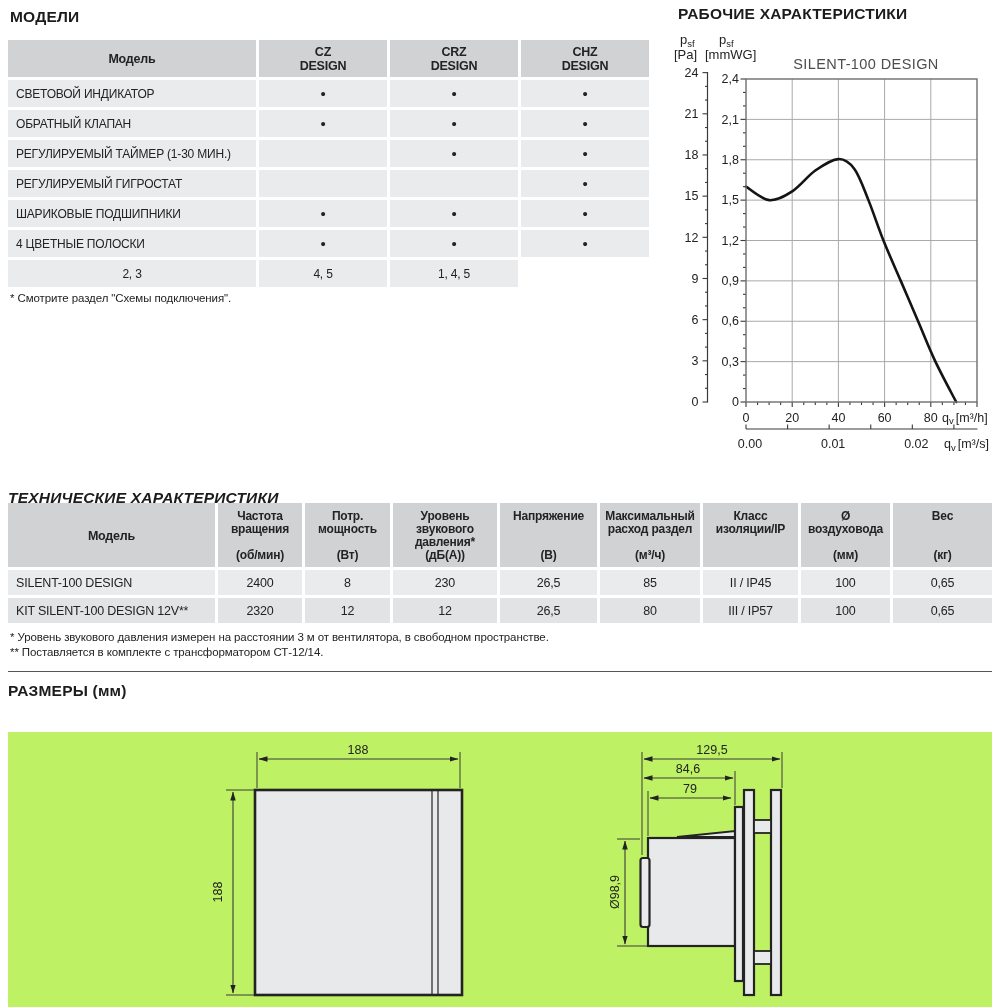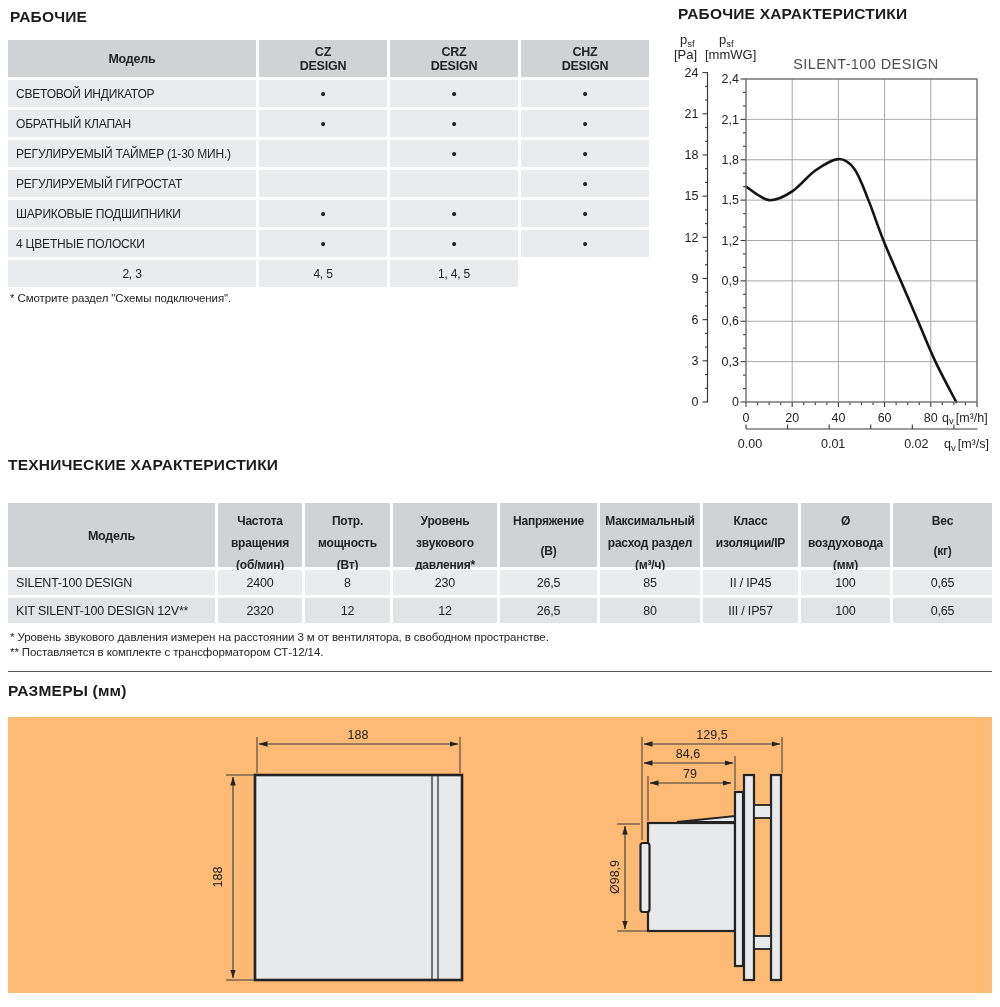--- a/index.html
+++ b/index.html
@@ -15,26 +15,26 @@
   .th{background:#d1d2d4;font-weight:bold;}
   .models-grid{grid-template-columns:248px 128px 128px 128px;width:641px;}
   .models-grid .hd{height:37px;}
   .models-grid .bd{height:27px;}
   .two-line{display:flex;flex-direction:column;align-items:center;justify-content:center;line-height:14px;}
   .dot{font-size:15px;line-height:10px;}
   .tech-grid{grid-template-columns:207px 84px 85px 104px 97px 100px 95px 89px 99px;width:984px;}
   .tech-grid .hd{height:64px;}
   .tech-grid .bd{height:25px;font-size:12.5px;}
   .thv{display:flex;flex-direction:column;justify-content:space-between;align-items:center;
-       padding:7px 2px 5px 2px;box-sizing:border-box;font-size:12px;line-height:22px;text-align:center;}
+       padding:7px 2px 5px 2px;box-sizing:border-box;font-size:12px;line-height:13px;text-align:center;}
   .thv .unit{font-weight:bold;}
   .th-model{justify-content:center;}
   .fnote{font-size:11.5px;color:#232323;letter-spacing:-0.1px;}
   .hr-line{height:1px;background:#55565a;}
-  .panel{background:#fdba74;}
+  .panel{background:#bef264;margin-top:15px;}
   
   svg text{font-family:"Liberation Sans",sans-serif;fill:#232323;}
   .frame{fill:none;stroke:#6d6e71;stroke-width:1.4;}
   .gridline{stroke:#a7a9ac;stroke-width:1;}
   .axisline{stroke:#3a3a3c;stroke-width:1.2;fill:none;}
   .tick{stroke:#3a3a3c;stroke-width:1.1;}
   .ticklabel{font-size:12.5px;}
   .axname{font-size:13px;}
   .sub{font-size:9.5px;}
   .title-t{font-size:14.5px;fill:#4c4d4f;letter-spacing:0.4px;}
@@ -42,21 +42,21 @@
   .shape{fill:#e8e9ea;stroke:#232323;stroke-width:2.2;}
   .shape-thin{fill:#e8e9ea;stroke:#232323;stroke-width:1.8;}
   .dimline{stroke:#3a3a3c;stroke-width:1.1;fill:none;}
   .extline{stroke:#3a3a3c;stroke-width:1;fill:none;}
   .dimtext{font-size:12.5px;}
   .innerline{stroke:#232323;stroke-width:1.2;}
 </style>
 </head>
 <body>
 
-<h2 class="sec abs" style="left:10px;top:8px;">РАБОЧИЕ</h2>
+<h2 class="sec abs" style="left:10px;top:8px;">МОДЕЛИ</h2>
 
 <div class="grid models-grid abs" style="left:8px;top:40px;">
   <div class="cell th hd ctr">
       <span style="font-size:12.5px;font-weight:bold;">Модель</span>
     </div>
   <div class="cell th hd ctr">
       <span class="two-line" style="font-size:12.5px;">
         <span>CZ</span>
         <span>DESIGN</span>
       </span>
@@ -236,21 +236,21 @@
       <text x="244.32" y="420" class="ticklabel" text-anchor="middle">0.02</text>
       <path d="M74,158.66666666666663C77.85,160.9097222222222 89.39999999999999,171.33993055555555 97.1,172.125C104.8,172.91006944444445 112.5,168.31180555555557 120.2,163.37708333333333C127.9,158.4423611111111 135.60000000000002,147.89999999999998 143.3,142.51666666666665C151,137.13333333333333 159.85500000000002,131.3013888888889 166.4,131.07708333333335C172.945,130.8527777777778 177.565,134.3295138888889 182.57,141.17083333333335C187.575,148.0121527777778 191.6175,160.23680555555555 196.43,172.125C201.2425,184.01319444444445 206.055,199.04166666666666 211.445,212.5C216.83499999999998,225.95833333333334 222.995,239.41666666666666 228.77,252.875C234.54500000000002,266.3333333333333 240.32,279.7916666666667 246.095,293.25C251.87,306.7083333333333 257.06749999999994,320.1666666666667 263.41999999999996,333.625C269.7725,347.0833333333333 280.745,367.2708333333333 284.21000000000004,374" class="curve"></path>
     </g>
   <rect class="frame" x="74" y="51" width="231" height="323"></rect>
   <line class="axisline" x1="35.5" y1="44" x2="35.5" y2="374.5"></line>
   <line class="axisline" x1="74" y1="401" x2="305.5" y2="401"></line>
   <text x="270" y="393.5" class="ticklabel"><tspan>q</tspan><tspan class="sub" dy="2.5">v</tspan><tspan dy="-2.5" dx="2">[m³/h]</tspan></text>
   <text x="272" y="420" class="ticklabel"><tspan>q</tspan><tspan class="sub" dy="2.5">v</tspan><tspan dy="-2.5" dx="2">[m³/s]</tspan></text>
 </svg>
 
-<h2 class="sec abs" style="left:8px;top:456px;">ТЕХНИЧЕСКИЕ ХАРАКТЕРИСТИКИ</h2>
+<h2 class="sec abs" style="left:8px;top:489px;font-style:italic;">ТЕХНИЧЕСКИЕ ХАРАКТЕРИСТИКИ</h2>
 
 <div class="grid tech-grid abs" style="left:8px;top:503px;">
   <div class="cell th hd thv th-model">
       <span style="font-size:12.5px;">Модель</span>
     </div>
   <div class="cell th hd thv">
       <span>Частота вращения</span>
       <span class="unit">(об/мин)</span>
     </div>
   <div class="cell th hd thv">

